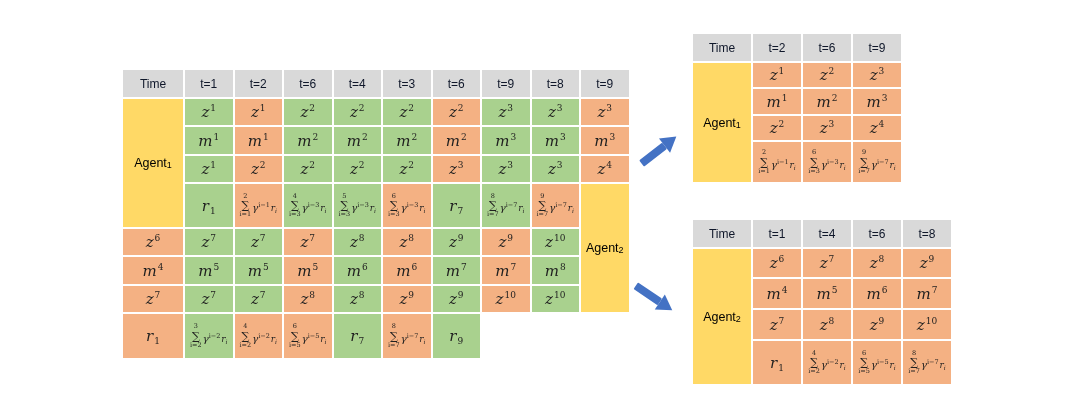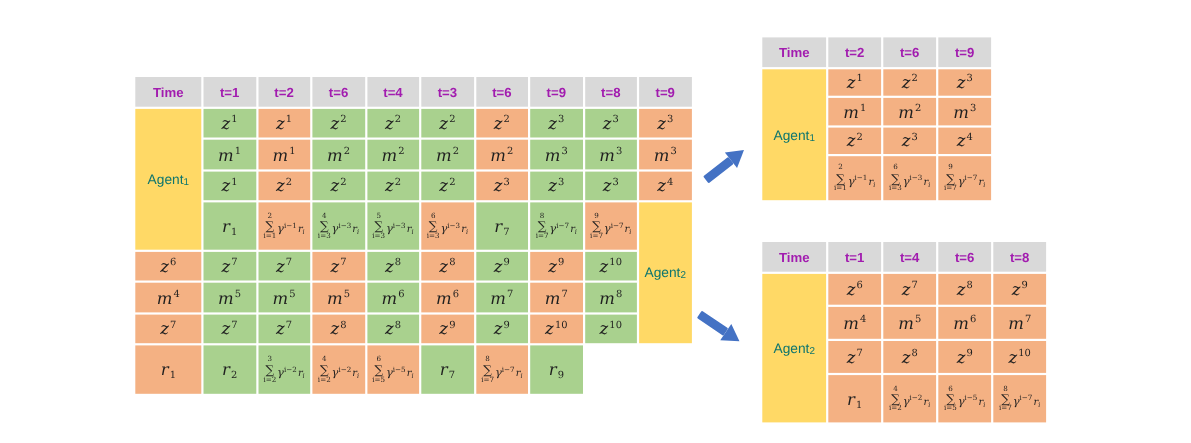--- a/index.html
+++ b/index.html
@@ -12,22 +12,22 @@
     grid-template-columns:60px repeat(9,47.5px);
     grid-template-rows:27px 26px 27px 26px 43px 26px 27px 26px 44px;}
   #rt1{left:693px;top:34px;
     grid-template-columns:58px repeat(3,48px);
     grid-template-rows:27px 24px 25px 24px 40px;}
   #rt2{left:693px;top:220px;
     grid-template-columns:58px repeat(4,48px);
     grid-template-rows:27px 28px 29px 29px 43px;}
 
   .cell{display:flex;align-items:center;justify-content:center;overflow:hidden;}
-  .hdr{background:var(--gray);font-size:12px;color:#a21caf;font-weight:bold;}
-  .agent{background:var(--yellow);font-size:12.5px;color:#0f766e;}
+  .hdr{background:var(--gray);font-size:12px;color:#0f172a;}
+  .agent{background:var(--yellow);font-size:12.5px;color:#000000;}
   .agent sub{font-size:9px;transform:translateY(2px);}
   .bg-g{background:var(--green);}
   .bg-o{background:var(--orange);}
 
   .math{font-family:"DejaVu Serif",serif;color:#1f1f1f;line-height:1;white-space:nowrap;}
   .mvar{font-style:italic;font-size:15px;}
   .msup{font-size:9px;line-height:0;vertical-align:6px;margin-left:1px;font-style:normal;}
   .msub{font-size:9px;line-height:0;vertical-align:-3px;margin-left:1px;font-style:normal;}
 
   .sum{display:inline-flex;align-items:center;font-family:"DejaVu Serif",serif;
@@ -295,23 +295,20 @@
       <div class="cell bg-o">
         <span class="math"><i class="mvar">z</i><sup class="msup">10</sup></span>
       </div>
       <div class="cell bg-g">
         <span class="math"><i class="mvar">z</i><sup class="msup">10</sup></span>
       </div>
       <div class="cell bg-o">
         <span class="math"><i class="mvar">r</i><sub class="msub">1</sub></span>
       </div>
       <div class="cell bg-g">
-        <span class="math"><i class="mvar">r</i><sub class="msub">2</sub></span>
-      </div>
-      <div class="cell bg-g">
         <span class="sum">
           <span class="sigcol">
             <span class="lim">3</span>
             <span class="sigma">∑</span>
             <span class="lim">i=2</span>
           </span>
           <span class="sumbody"><i class="gam">γ</i><sup class="gexp">i−2</sup><i class="ri">r</i><sub class="risub">i</sub></span>
         </span>
       </div>
       <div class="cell bg-o">

